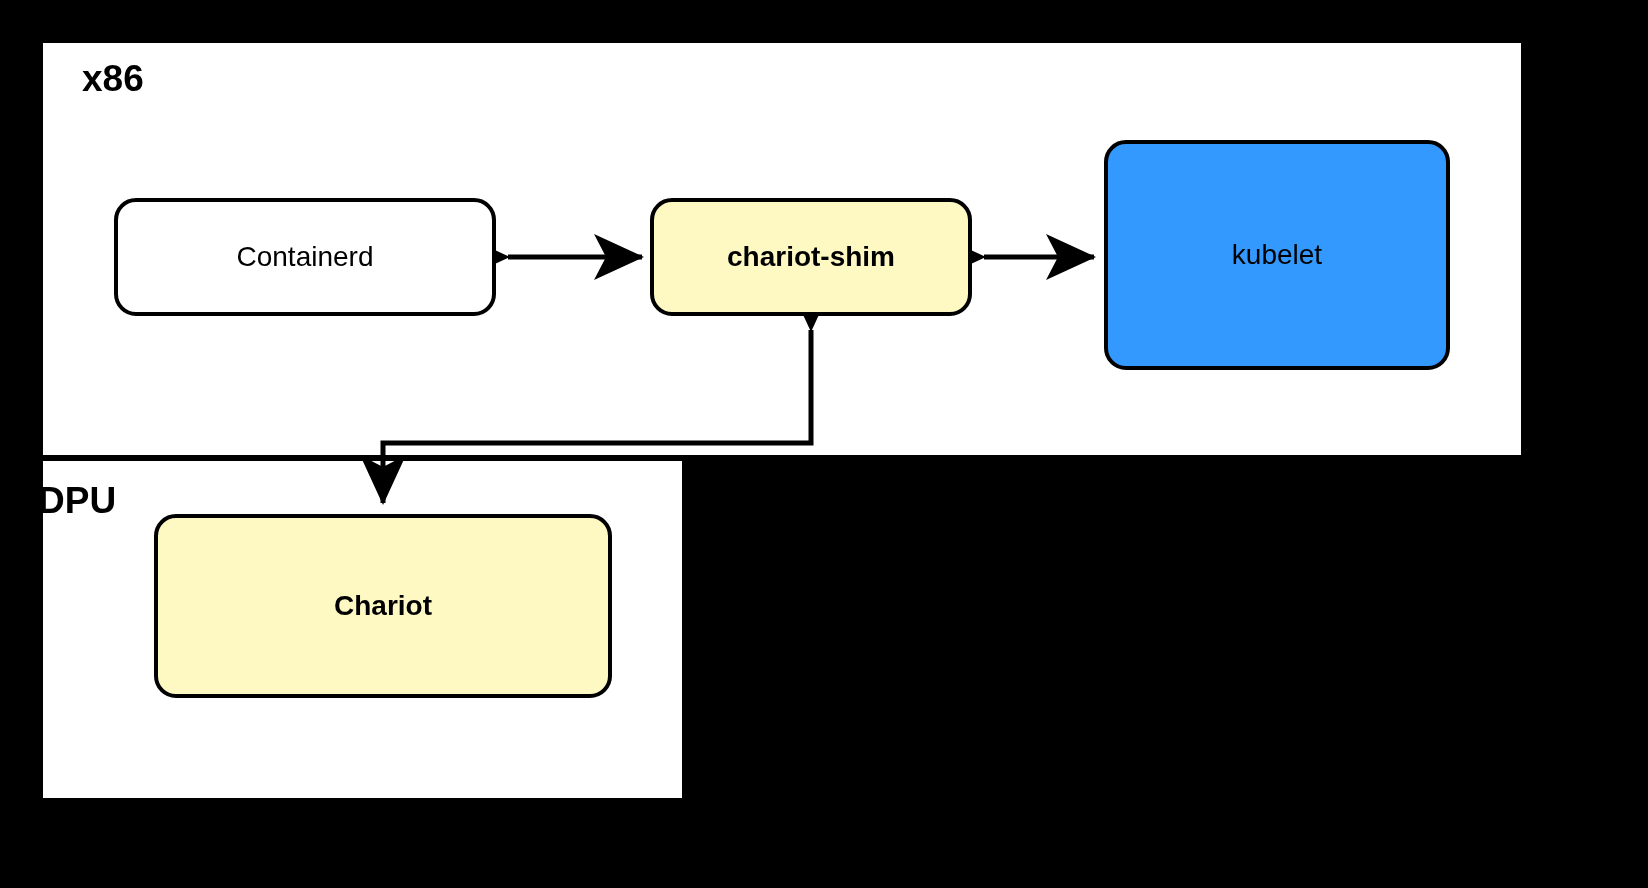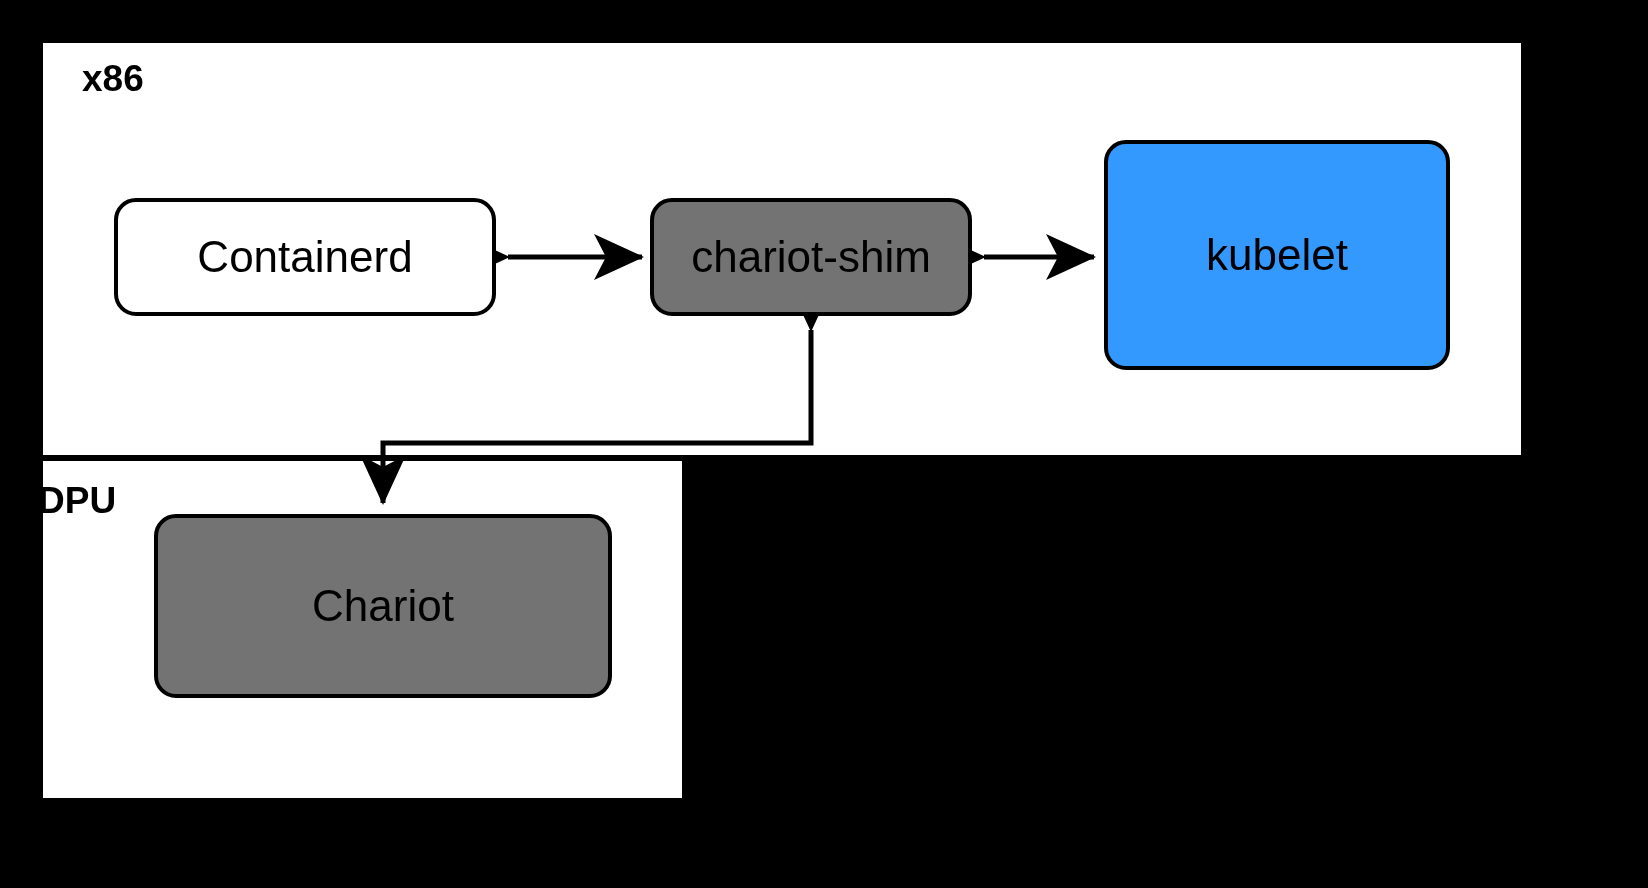--- a/index.html
+++ b/index.html
@@ -40,26 +40,26 @@
   
   .node {
     position: absolute;
     box-sizing: border-box;
     border: 4px solid #000000;
     border-radius: 22px;
     display: flex;
     align-items: center;
     justify-content: center;
     color: #000000;
-    font-size: 44px;
+    font-size: 28px;
     line-height: 1.1;
     white-space: nowrap;
   }
   .node.white { background: #ffffff; }
-  .node.green { background: #737373; }
+  .node.green { background: #fef9c3; font-weight: bold; }
   .node.blue  { background: #3399ff; }
 
   
   #edges {
     position: absolute;
     left: 0;
     top: 0;
     width: 1648px;
     height: 888px;
     pointer-events: none;

